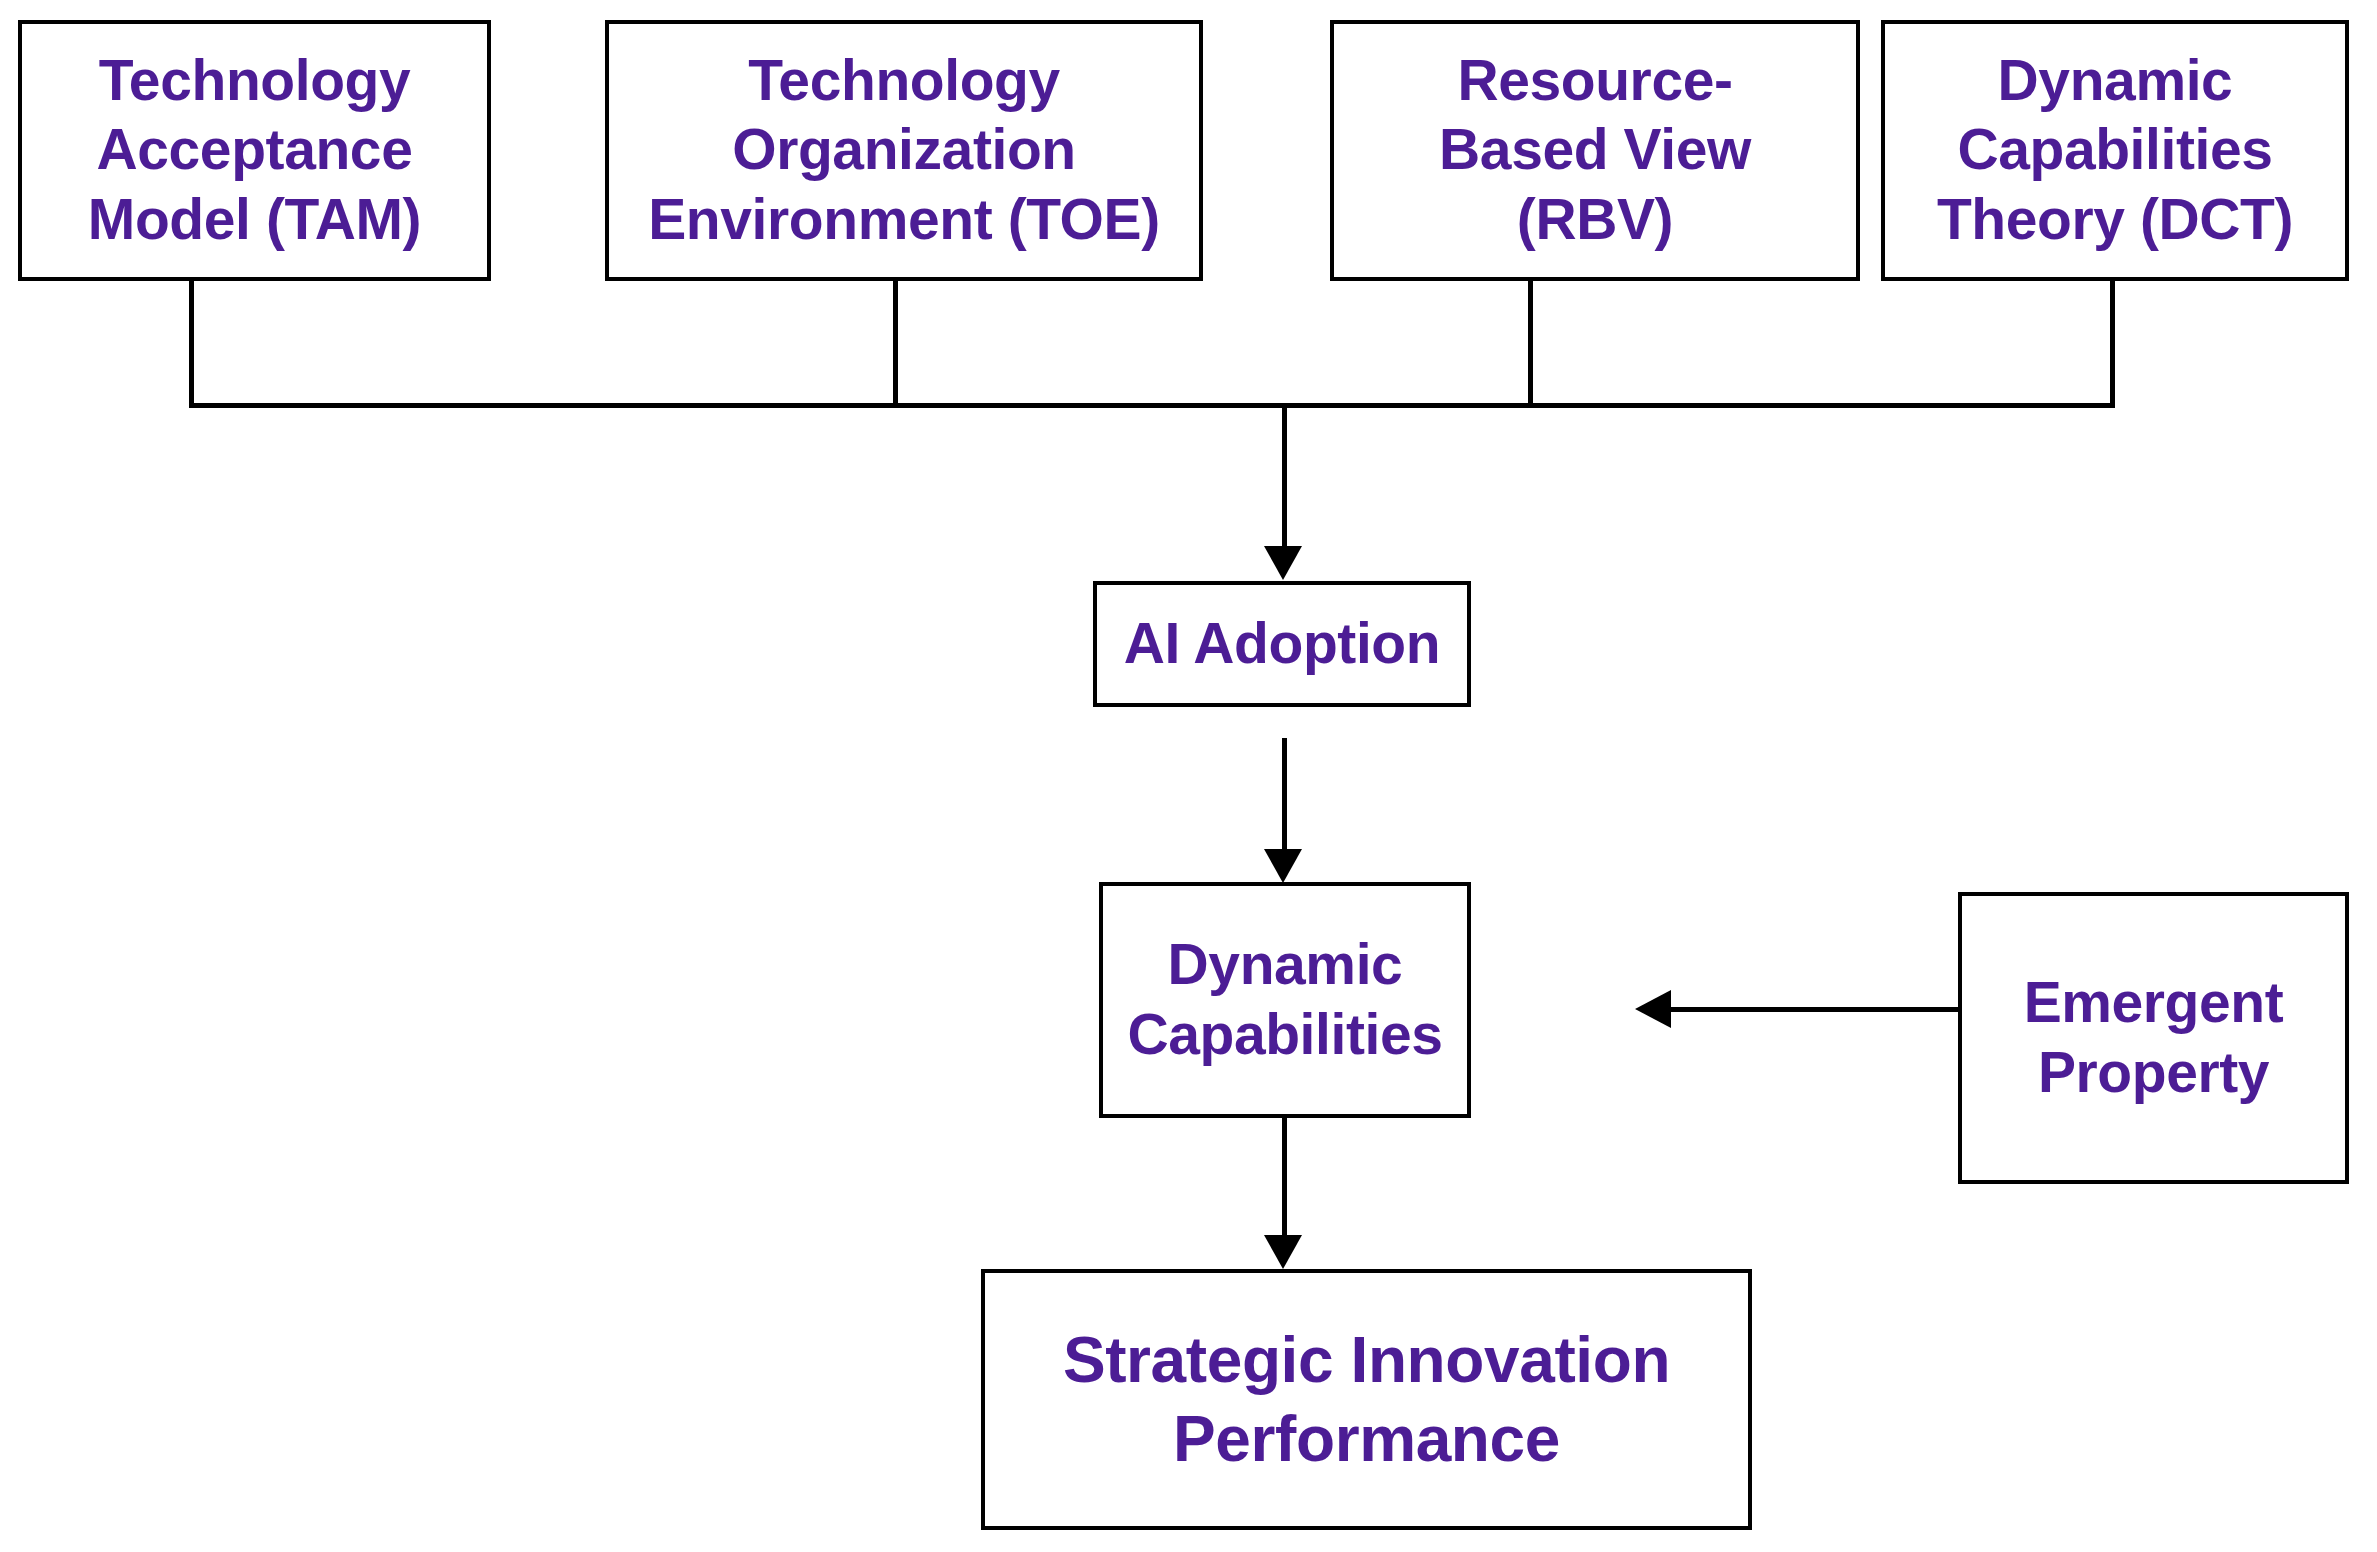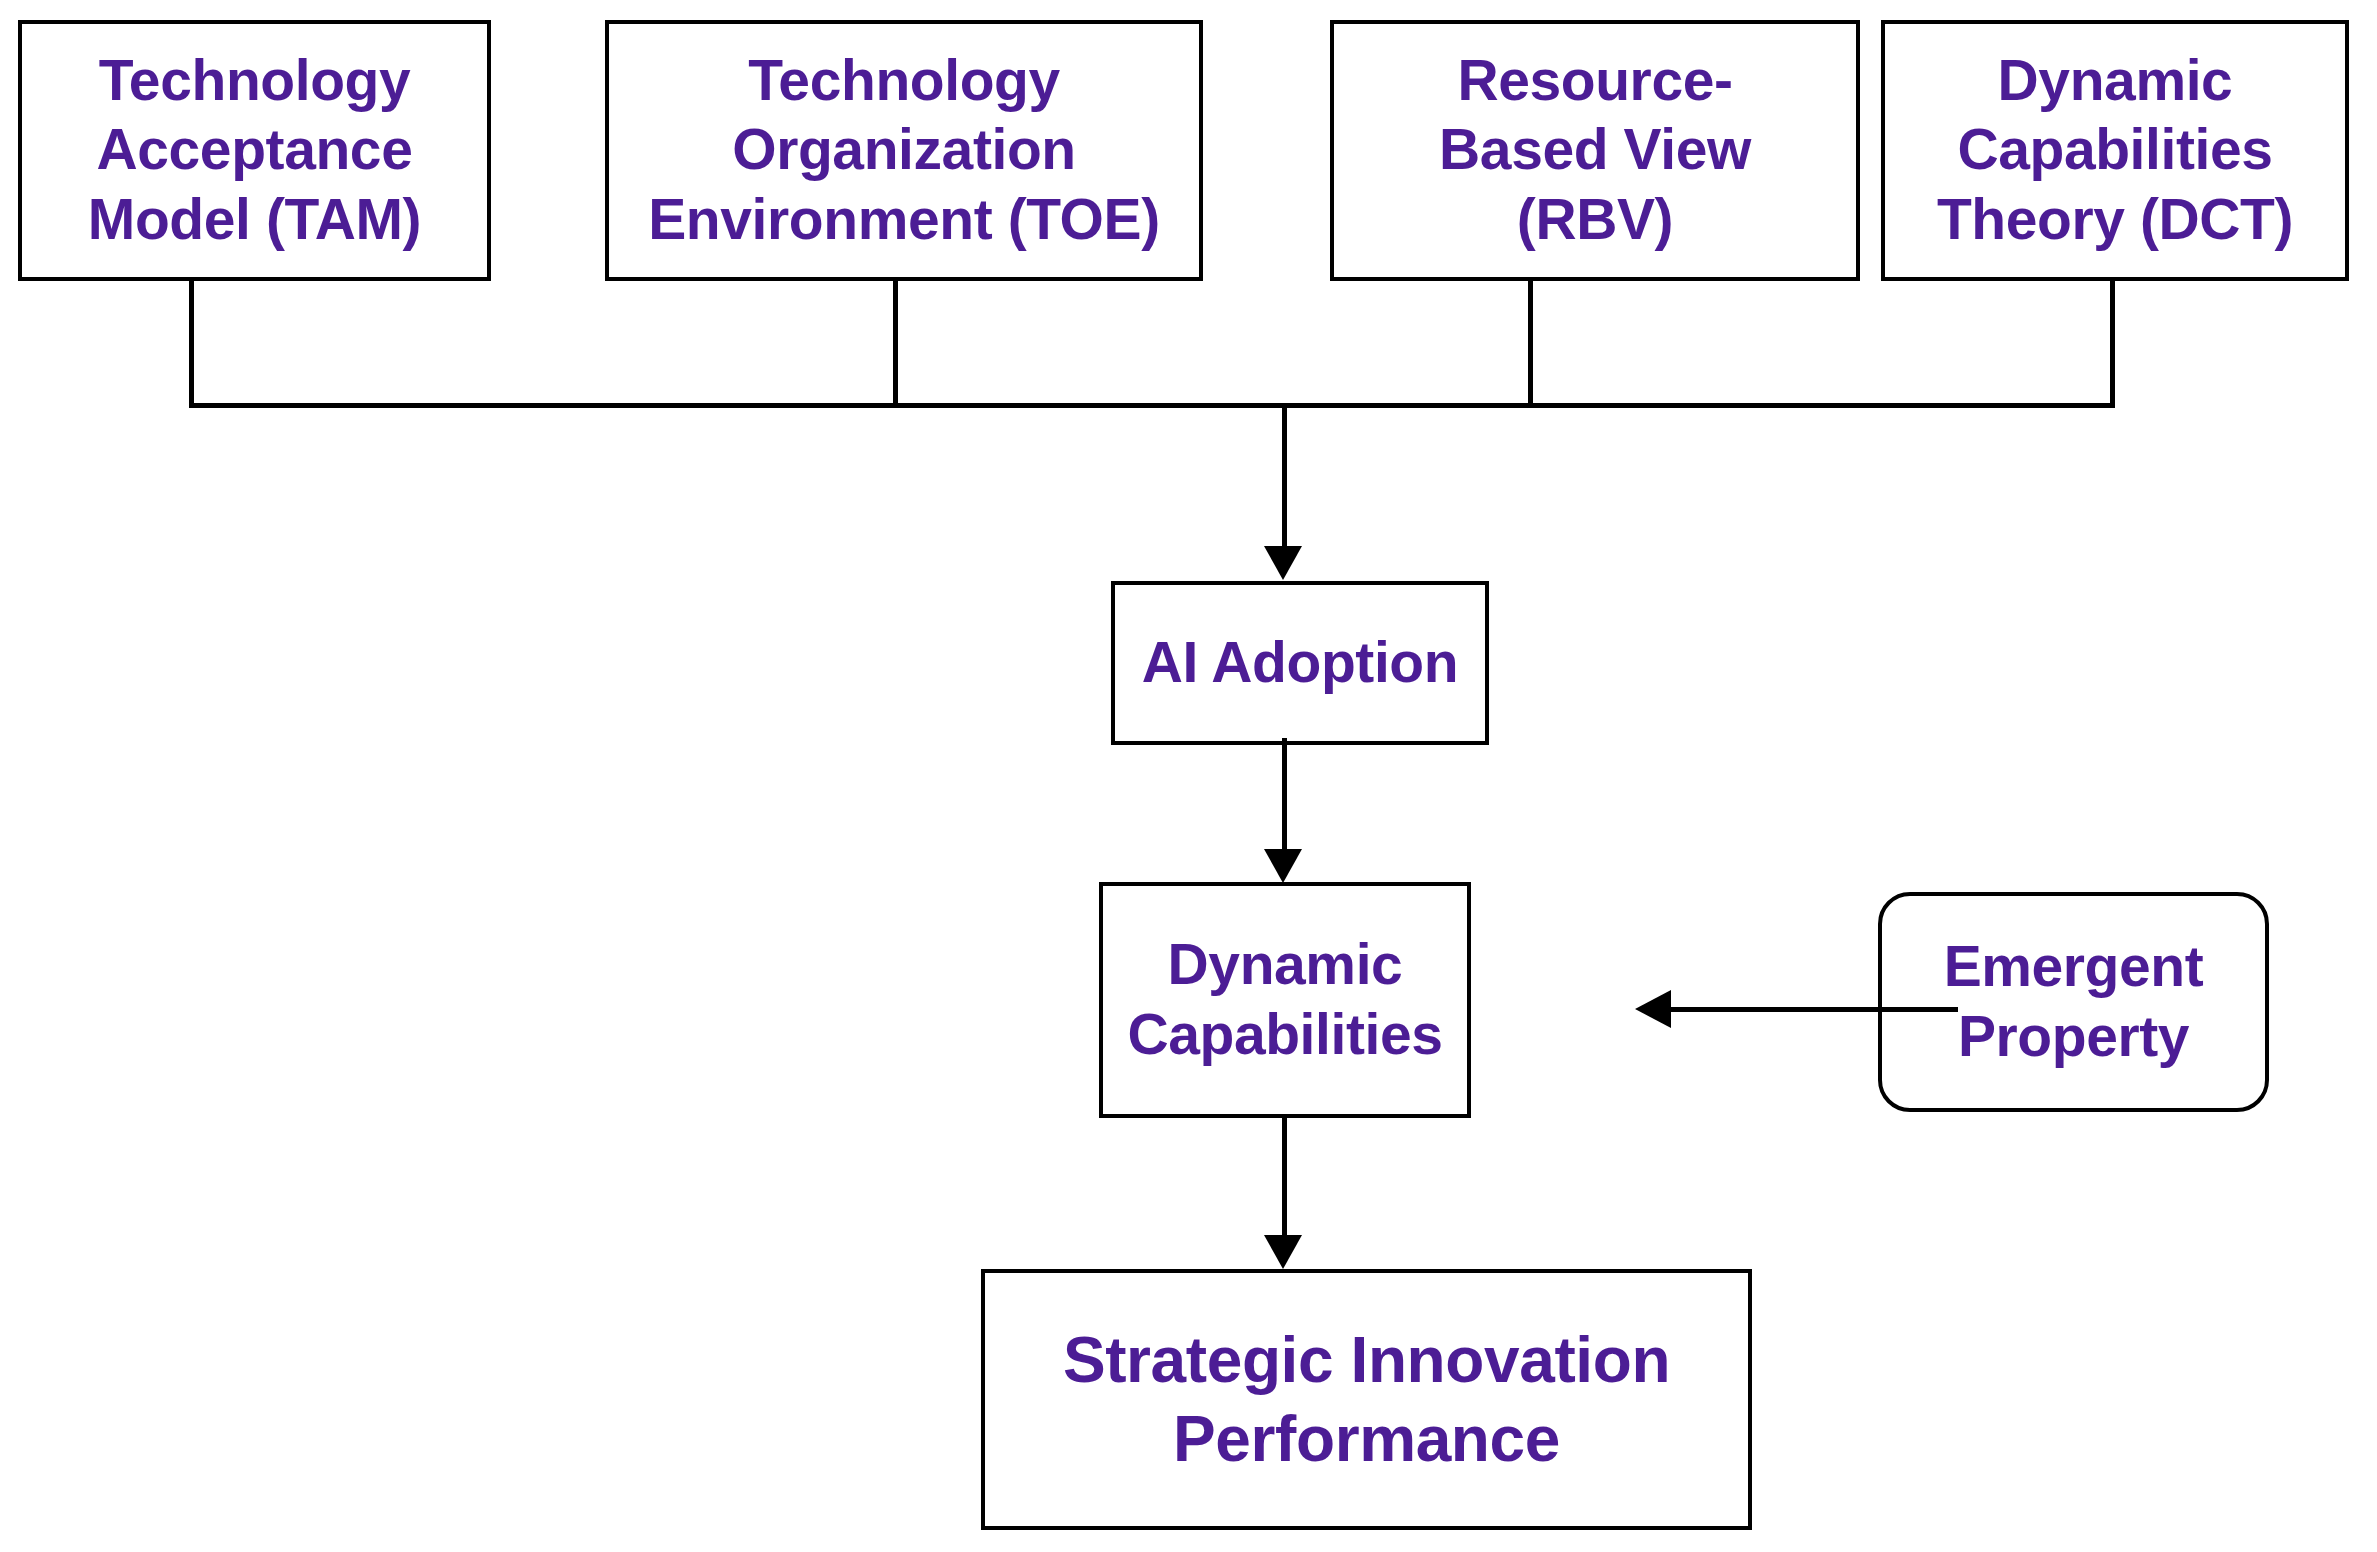--- a/index.html
+++ b/index.html
@@ -42,34 +42,32 @@
     font-size: 57px;
   }
   #box-tam      { left: 18px;   width: 473px; }
   #box-toe      { left: 605px;  width: 598px; }
   #box-rbv      { left: 1299px; width: 530px; margin-left: 31px; }
   #box-dct      { left: 1881px; width: 468px; }
 
   
   #box-ai-adoption {
     left: 1093px; top: 581px;
-    width: 378px; height: 164px;
+    width: 378px; height: 126px;
     font-size: 57px;
-    margin-left: 18px;
   }
   #box-dynamic-capabilities {
     left: 1099px; top: 882px;
     width: 372px; height: 236px;
     font-size: 57px;
   }
   #box-emergent-property {
-    left: 1878px; top: 892px;
-    width: 391px; height: 220px;
+    left: 1958px; top: 892px;
+    width: 391px; height: 292px;
     font-size: 57px;
-    border-radius: 32px;
   }
   #box-strategic-innovation {
     left: 981px; top: 1269px;
     width: 771px; height: 261px;
     font-size: 64px;
   }
 
   
   .v-line, .h-line {
     position: absolute;

